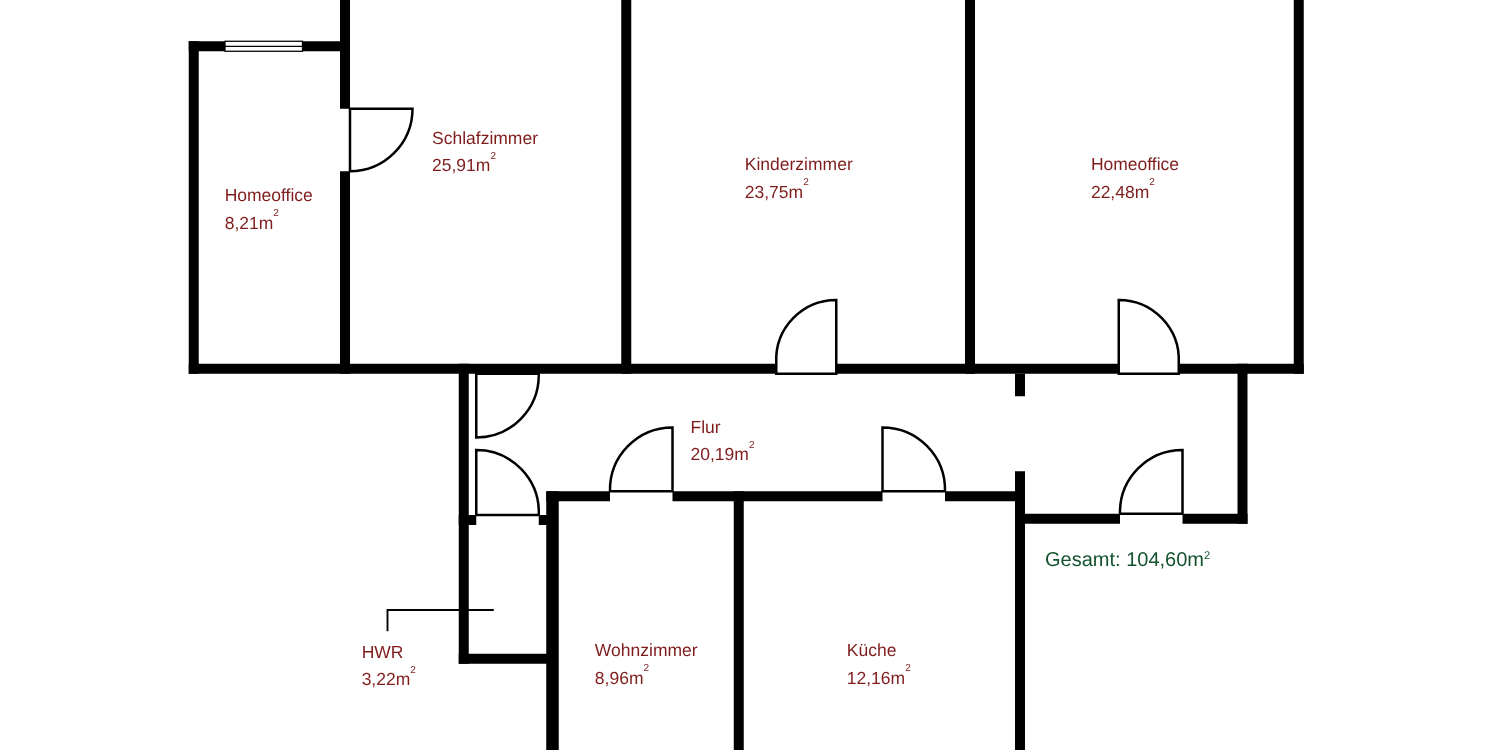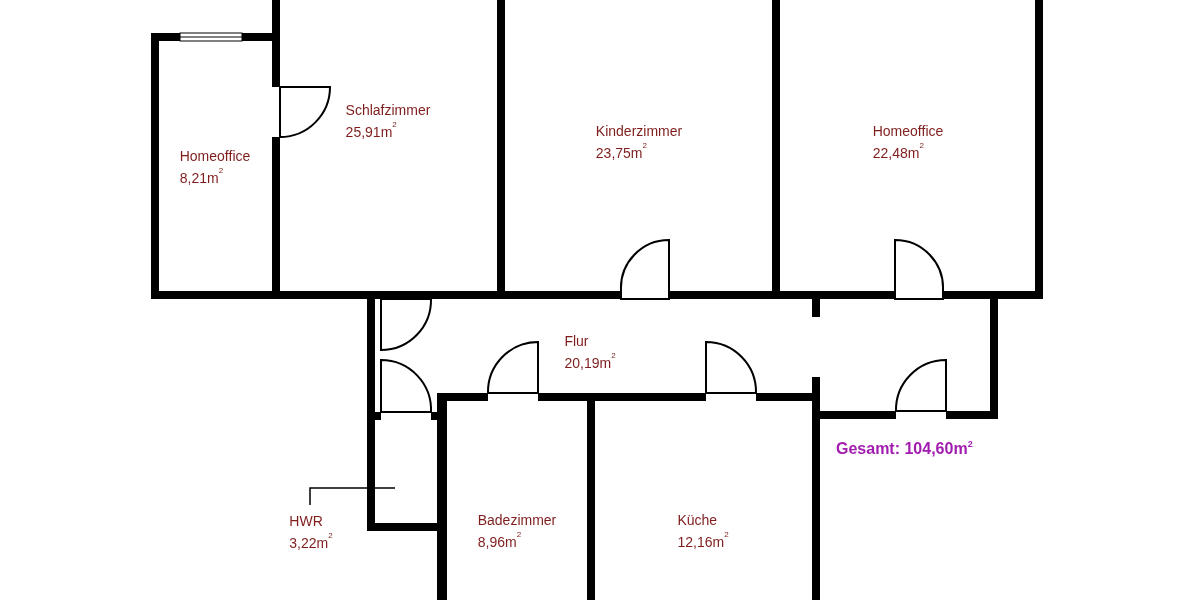--- a/index.html
+++ b/index.html
@@ -1,20 +1,20 @@
 <!DOCTYPE html>
 <html><head>
 <meta charset="utf-8">
 <style>
   html,body{margin:0;padding:0;background:#fff;}
   body{width:1200px;height:600px;overflow:hidden;position:relative;font-family:"Liberation Sans",sans-serif;}
   svg{position:absolute;left:0;top:0;}
   .lbl{position:absolute;text-align:left;color:#7f1d1d;font-size:14px;line-height:22px;transform:translateX(-50%);white-space:nowrap;}
   .lbl .area sup{font-size:8px;vertical-align:top;line-height:8px;}
-  .total{position:absolute;left:836px;top:440px;font-size:16px;font-weight:bold;color:#a21caf;}
+  .total{position:absolute;left:836px;top:440px;font-size:16px;font-weight:normal;color:#14532d;}
   .total sup{font-size:9px;vertical-align:top;line-height:9px;}
 </style>
 </head>
 <body>
 
 <svg width="1200" height="600" viewBox="0 0 1200 600">
   <g fill="#000">
 
     <rect x="151" y="33" width="8" height="266"></rect>
     <rect x="151" y="33" width="127" height="8"></rect>
@@ -84,30 +84,30 @@
   <div class="area"><span>25,91</span><span>m</span><sup>2</sup></div>
 </div>
 <div class="lbl" style="left:639px;top:120px">
   <div>Kinderzimmer</div>
   <div class="area"><span>23,75</span><span>m</span><sup>2</sup></div>
 </div>
 <div class="lbl" style="left:908px;top:120px">
   <div>Homeoffice</div>
   <div class="area"><span>22,48</span><span>m</span><sup>2</sup></div>
 </div>
-<div class="lbl" style="left:590px;top:330px">
+<div class="lbl" style="left:578px;top:330px">
   <div>Flur</div>
   <div class="area"><span>20,19</span><span>m</span><sup>2</sup></div>
 </div>
 <div class="lbl" style="left:311px;top:510px">
   <div>HWR</div>
   <div class="area"><span>3,22</span><span>m</span><sup>2</sup></div>
 </div>
 <div class="lbl" style="left:517px;top:509px">
-  <div>Badezimmer</div>
+  <div>Wohnzimmer</div>
   <div class="area"><span>8,96</span><span>m</span><sup>2</sup></div>
 </div>
 <div class="lbl" style="left:703px;top:509px">
   <div>Küche</div>
   <div class="area"><span>12,16</span><span>m</span><sup>2</sup></div>
 </div>
 
 <div class="total"><span>Gesamt: 104,60m</span><sup>2</sup></div>
 
 </body></html>

